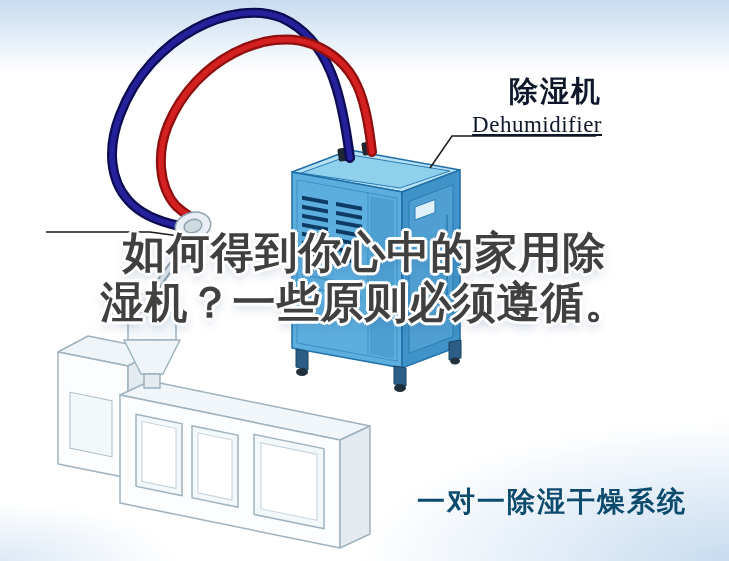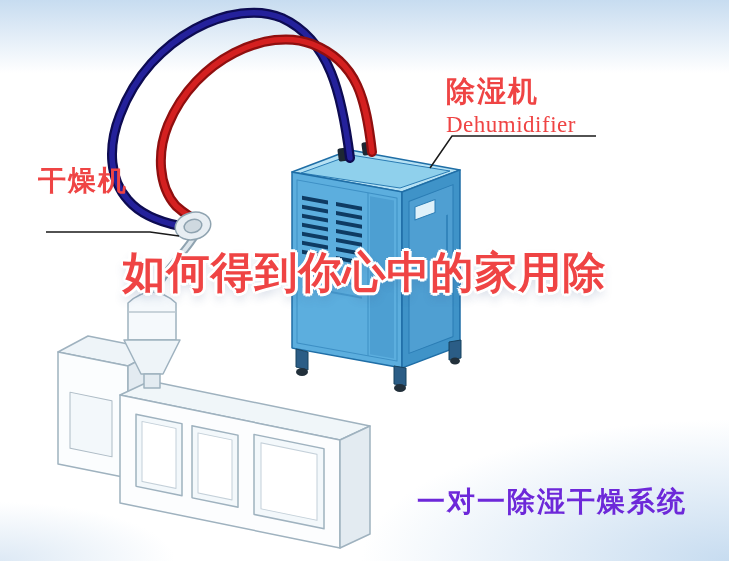--- a/index.html
+++ b/index.html
@@ -6,42 +6,41 @@
   body{
     width:729px;height:561px;position:relative;overflow:hidden;
     font-family:"Liberation Sans",sans-serif;
     background:
       linear-gradient(180deg,#c7dcf0 0%,rgba(255,255,255,0) 13%),
       radial-gradient(120% 60% at 100% 100%,#c7dcf0 0%,rgba(255,255,255,0) 42%),
       radial-gradient(80% 35% at 0% 100%,#dde9f5 0%,rgba(255,255,255,0) 30%),
       #ffffff;
   }
   .scene{position:absolute;left:0;top:0;z-index:1;}
-  .label{position:absolute;z-index:2;text-align:left;color:#ef4444;}
+  .label{position:absolute;z-index:2;text-align:right;color:#0f172a;}
   .label .zh{font-weight:700;letter-spacing:2px;}
   .label .en{font-family:"Liberation Serif",serif;letter-spacing:0.5px;}
   .label-dehumidifier{left:446px;top:72px;width:156px;}
   .label-dehumidifier .zh{font-size:29px;}
-  .label-dehumidifier .en{font-size:23px;}
+  .label-dehumidifier .en{font-size:23px;text-decoration:underline;}
   .label-hopper{left:38px;top:162px;width:118px;}
   .label-hopper .zh{font-size:28px;}
   .label-hopper .en{font-size:23px;}
   .headline{
     position:absolute;left:0;right:0;top:228px;z-index:3;
     text-align:center;line-height:1.16;
   }
   .headline-line{
-    font-size:43px;font-weight:700;letter-spacing:1px;color:#ef4444;
+    font-size:43px;font-weight:700;letter-spacing:1px;color:#404040;
     text-shadow:
       3px 0 0 #fff,-3px 0 0 #fff,0 3px 0 #fff,0 -3px 0 #fff,
       2px 2px 0 #fff,-2px -2px 0 #fff,2px -2px 0 #fff,-2px 2px 0 #fff,
       0 6px 10px rgba(60,90,140,0.28);
-    margin-top: 20px;
   }
-  .label-system{position:absolute;right:42px;bottom:40px;z-index:2;text-align:right;color:#6d28d9;margin-left:17px;}
+  .label-system{position:absolute;right:42px;bottom:40px;z-index:2;text-align:right;color:#0c4a6e;margin-left:17px;}
   .label-system .zh{font-size:28px;font-weight:700;letter-spacing:2px;}
   .label-system .en{font-family:"Liberation Serif",serif;font-size:23px;margin-top:2px;}
 </style>
 </head>
 <body>
 
 <svg class="scene" width="729" height="561" viewBox="0 0 729 561">
 
   <g stroke-linejoin="round">
 
@@ -141,22 +140,22 @@
   <polyline points="596,136 452,136 430,168" fill="none" stroke="#1a1a1a" stroke-width="1.5"></polyline>
   <polyline points="46,232 150,232 179,236" fill="none" stroke="#1a1a1a" stroke-width="1.5"></polyline>
 </svg>
 
 <div class="label label-dehumidifier">
   <div class="zh">除湿机</div>
   <div class="en">Dehumidifier</div>
 </div>
 
 <div class="label label-hopper">
-  <div class="zh">干燥机</div>
 </div>
 
 <div class="headline">
   <div class="headline-line">如何得到你心中的家用除</div>
+  <div class="headline-line">湿机？一些原则必须遵循。</div>
 </div>
 
 <div class="label-system">
   <div class="zh">一对一除湿干燥系统</div>
 </div>
 
 </body></html>

